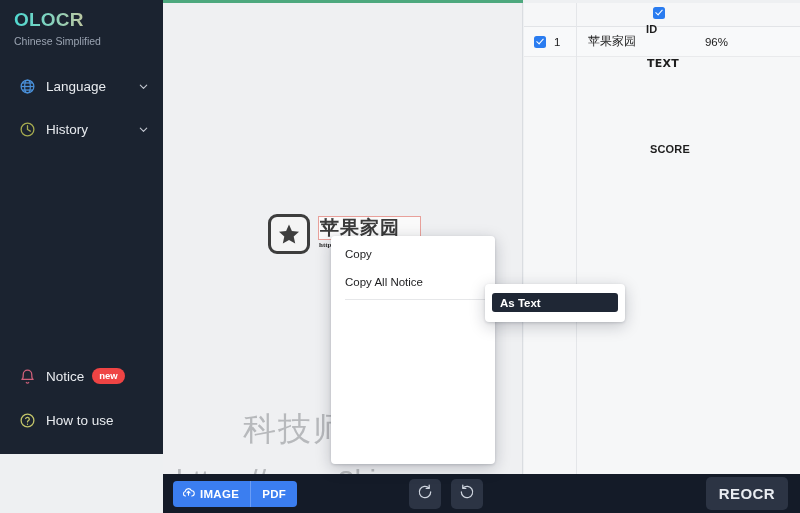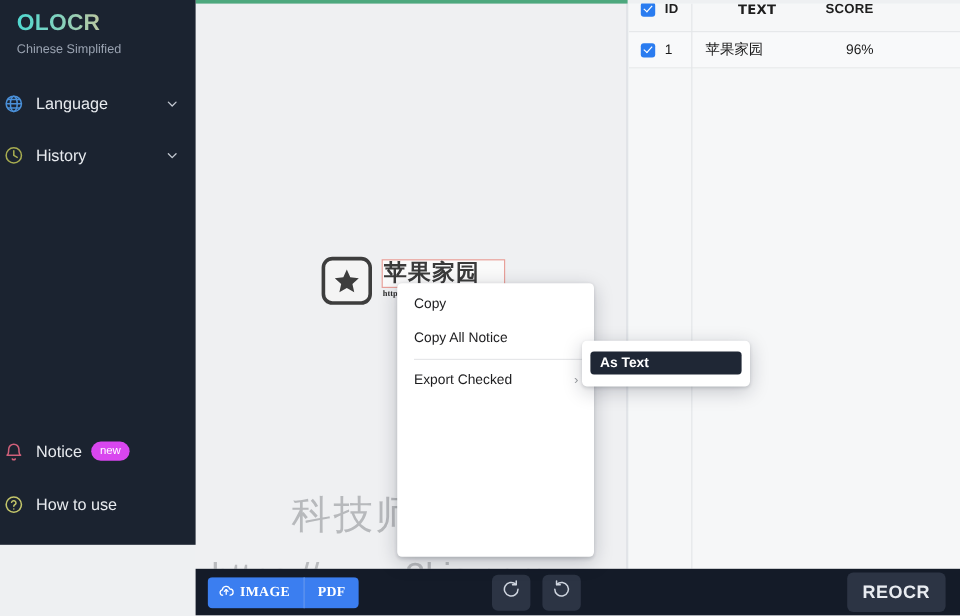--- a/index.html
+++ b/index.html
@@ -51,21 +51,21 @@
     margin-top: 3px;
     line-height: 14px;
   }
   .nav-list {
     margin-top: 18px;
   }
   .nav-item {
     display: flex;
     align-items: center;
     height: 40px;
-    padding: 0 14px 0 2px;
+    padding: 0 14px 0 18px;
     cursor: pointer;
     box-sizing: border-box;
   }
   .nav-item .nav-ico {
     width: 18px; height: 18px;
     flex: 0 0 18px;
     display: flex; align-items: center; justify-content: center;
     margin-right: 10px;
   }
   .nav-item .nav-label {
@@ -78,24 +78,24 @@
     display: flex; align-items: center; justify-content: center;
   }
   .sidebar-bottom {
     position: absolute;
     left: 0;
     bottom: 14px;
     width: 163px;
   }
   .badge-new {
     display: inline-block;
-    background: #d946ef;
+    background: #ef4444;
     color: #ffffff;
     font-size: 9.5px;
-    font-weight: normal;
+    font-weight: bold;
     border-radius: 9px;
     padding: 2px 7px 2.5px 7px;
     margin-left: 8px;
     line-height: 11px;
   }
 
   
   #progress-bar {
     position: absolute;
     left: 163px; top: 0;
@@ -209,20 +209,21 @@
     overflow: hidden;
   }
   .tbl-head {
     display: flex;
     align-items: center;
     height: 24px;
     padding: 0 8px 13px 10px;
     border-bottom: 1px solid #e2e4e7;
     background: #f6f7f8;
     box-sizing: border-box;
+    flex-direction: column;
   }
   .tbl-row {
     display: flex;
     align-items: center;
     height: 30px;
     padding: 0 8px 0 10px;
     border-bottom: 1px solid #e9eaec;
     box-sizing: border-box;
     background: #f8f9fa;
   }
@@ -339,21 +340,20 @@
     padding: 0 12px 0 10px;
     box-sizing: border-box;
     z-index: 40;
   }
   .upload-group {
     display: flex;
     align-items: stretch;
     height: 26px;
     border-radius: 4px;
     overflow: hidden;
-    font-family: Liberation Serif, serif;
   }
   .btn-image {
     display: flex; align-items: center; gap: 5px;
     background: #3b7ef0;
     color: #fff;
     font-size: 11.5px;
     font-weight: bold;
     padding: 0 11px 0 9px;
     border-right: 1px solid #6b9df5;
     cursor: pointer;
@@ -518,24 +518,20 @@
   </div>
 
   <div id="ctx-menu">
     <div class="ctx-item">
       <span>Copy</span>
     </div>
     <div class="ctx-item" style="margin-top:6px">
       <span>Copy All Notice</span>
     </div>
     <div class="ctx-sep"></div>
-    <div class="ctx-item">
-      <span>Export Checked</span>
-      <span class="ctx-arrow">›</span>
-    </div>
   </div>
 
   <div id="ctx-submenu">
     <div class="sub-item active">
       <span>As Text</span>
     </div>
   </div>
 
   <div id="toolbar">
 

